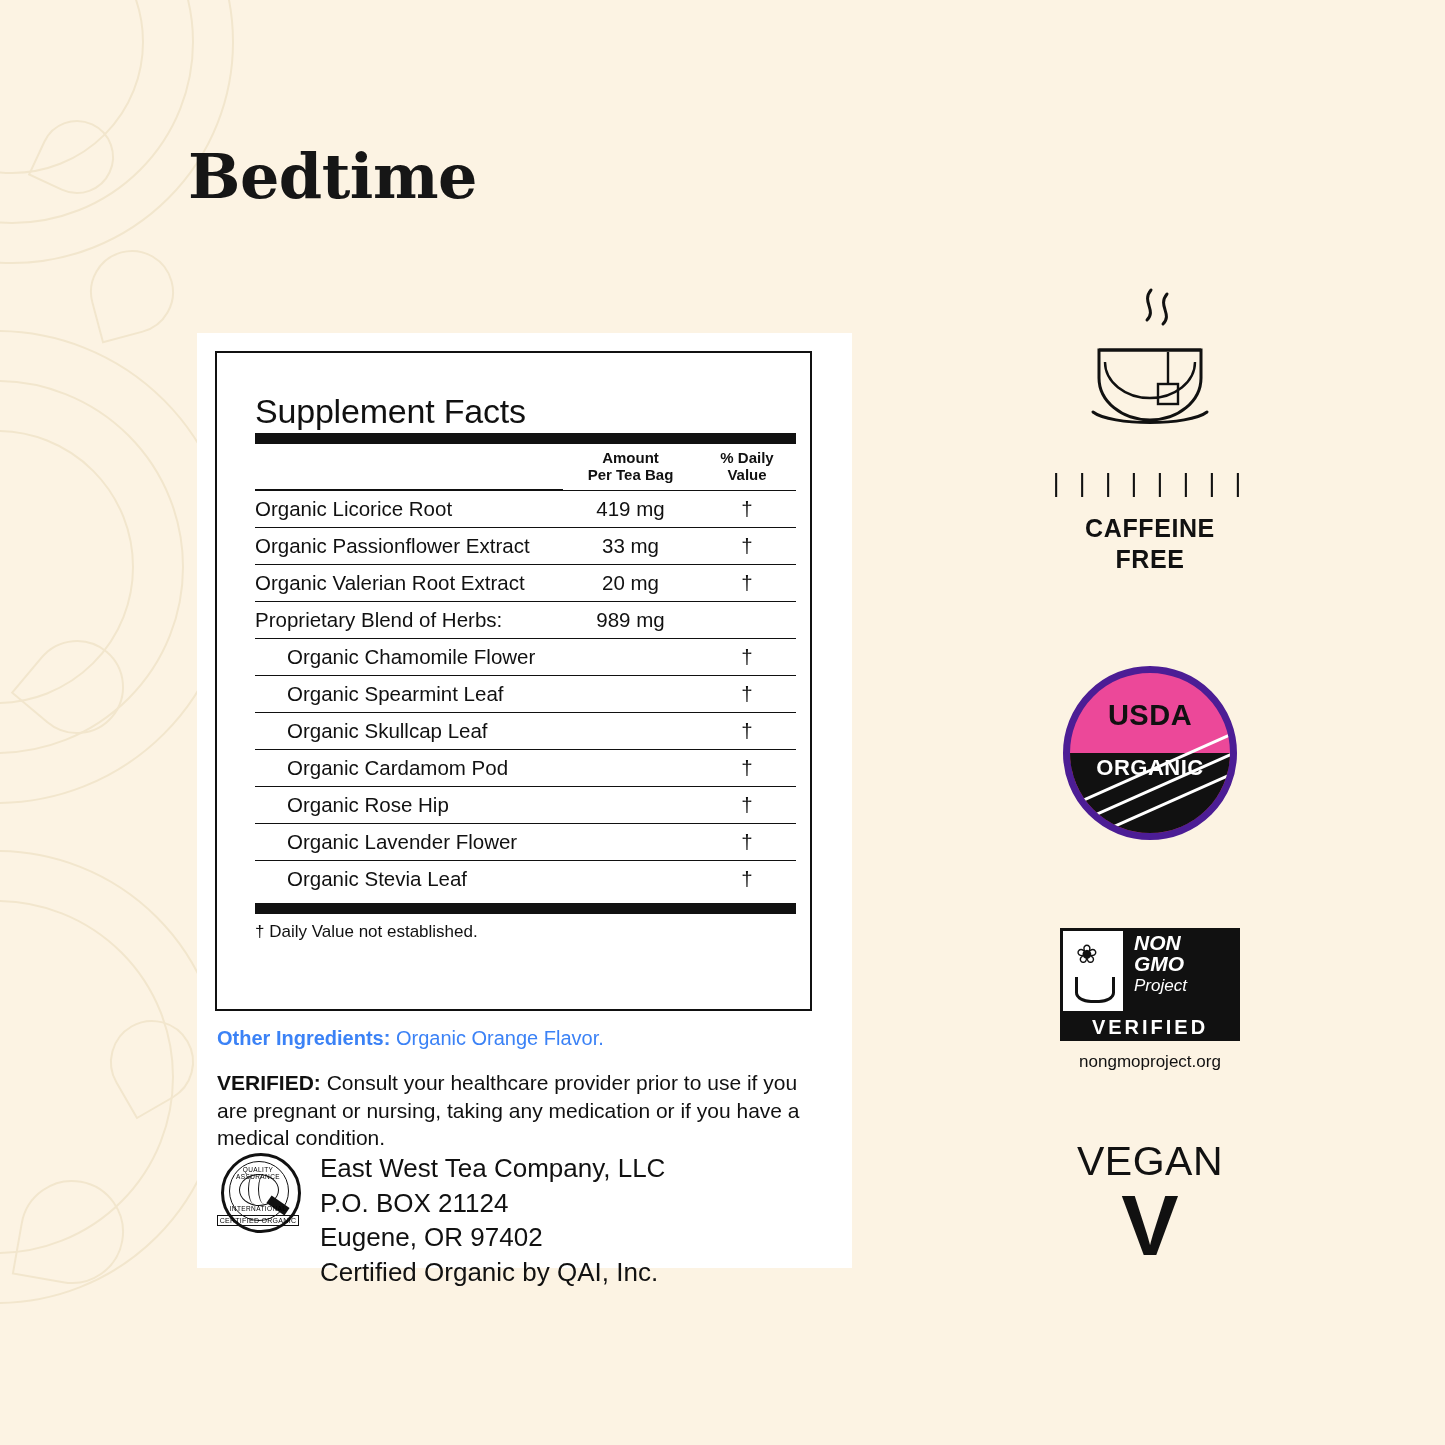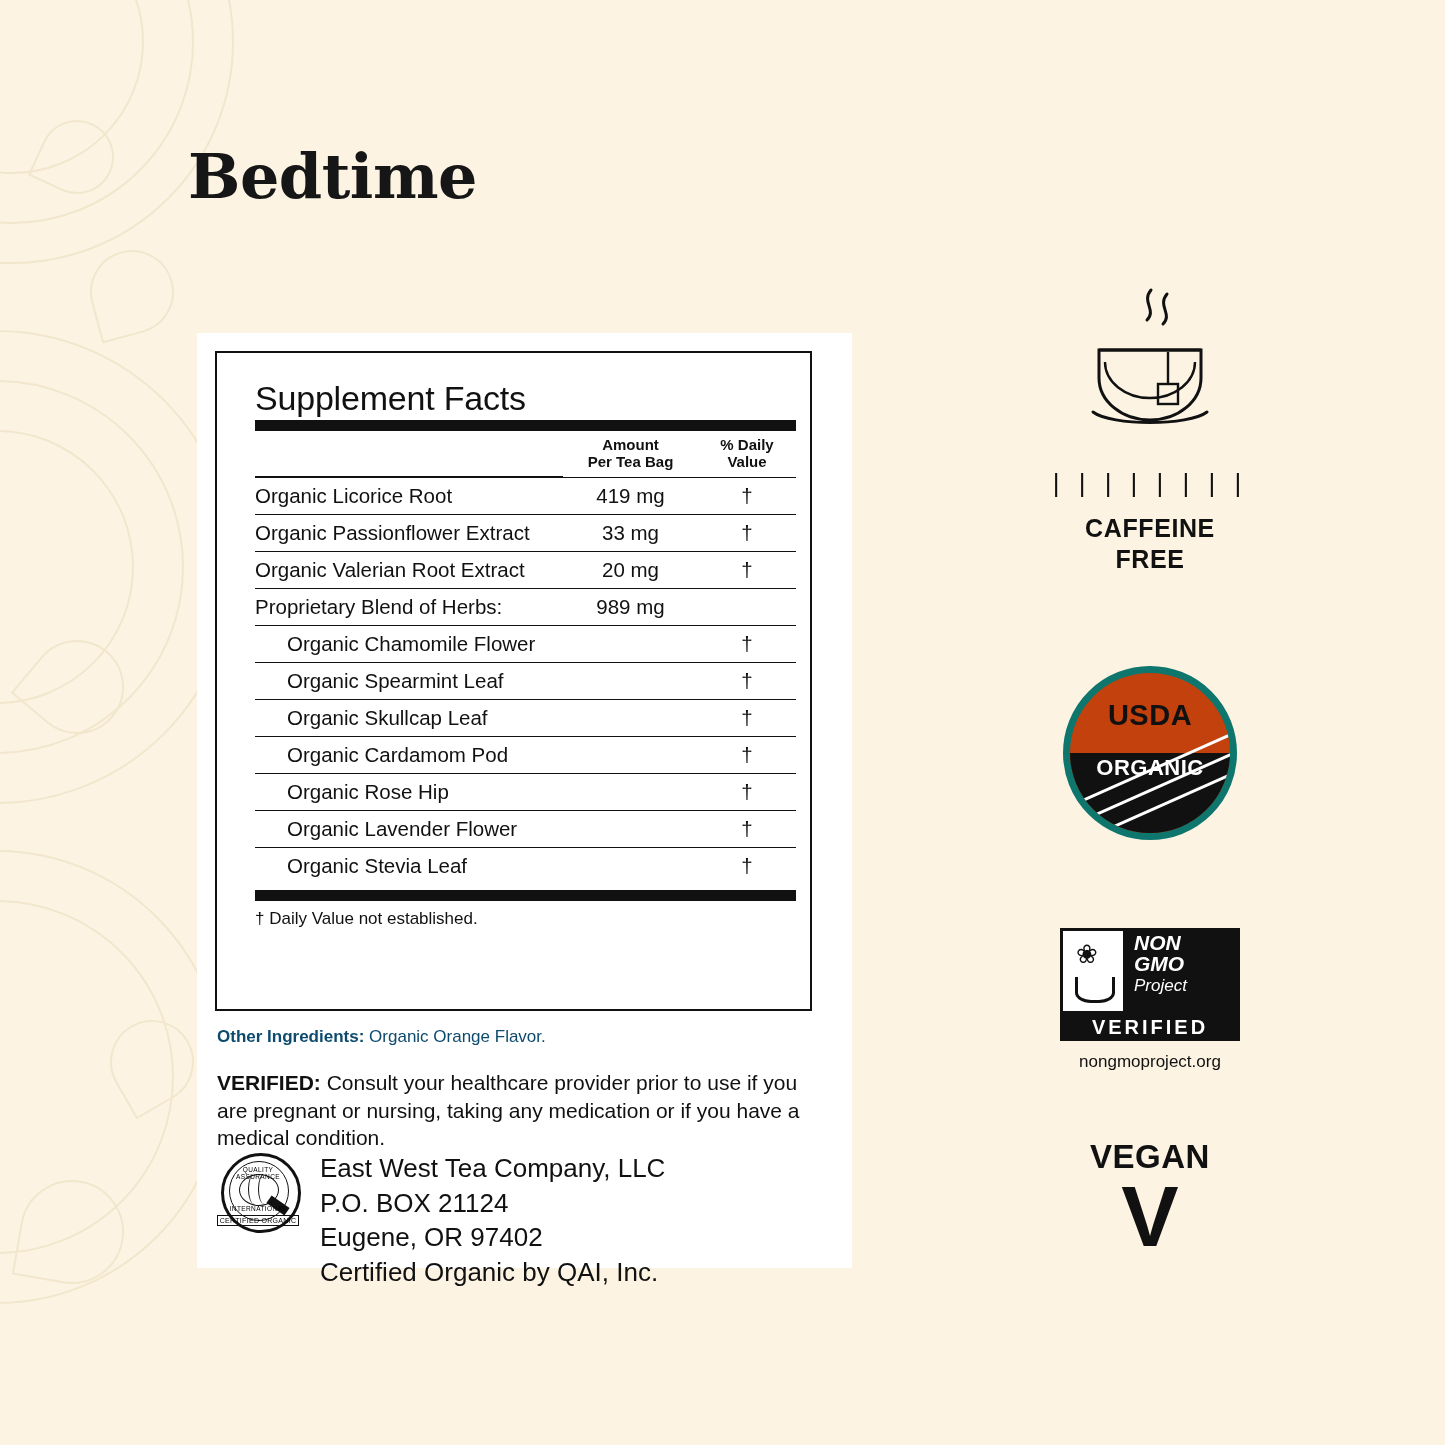--- a/index.html
+++ b/index.html
@@ -56,21 +56,21 @@
     background: #ffffff;
   }
   .facts-box {
     position: absolute;
     left: 18px;
     top: 18px;
     width: 597px;
     height: 660px;
     border: 2px solid #111;
     box-sizing: border-box;
-    padding: 20px 18px 0 18px;
+    padding: 33px 18px 0 18px;
   }
   .facts-title {
     font-size: 34px;
     color: #111;
     letter-spacing: -0.2px;
     margin: 6px 0 2px 20px;
   }
   .serving {
     font-size: 20px;
     color: #111;
@@ -120,22 +120,22 @@
     background: #111;
     margin: 6px 0 0 20px;
     width: 541px;
   }
 
   .other-ing {
     position: absolute;
     left: 20px;
     top: 694px;
     width: 610px;
-    font-size: 17px;
-    color: #0c4a6e;
+    font-size: 20px;
+    color: #3b82f6;
   }
   .other-ing b { font-weight: bold; }
   .warning {
     position: absolute;
     left: 20px;
     top: 736px;
     width: 616px;
     font-size: 21px;
     line-height: 1.32;
     color: #111;
@@ -238,22 +238,22 @@
   .dashes {
     letter-spacing: 6px;
     font-size: 26px;
     margin-top: 4px;
   }
 
   .usda {
     width: 160px; height: 160px;
     margin: 0 auto;
     border-radius: 50%;
-    border: 7px solid #0f766e;
-    background: #c2410c;
+    border: 7px solid #4c1d95;
+    background: #ec4899;
     position: relative;
     overflow: hidden;
   }
   .usda .half {
     position: absolute;
     left: 0; bottom: 0;
     width: 100%; height: 50%;
     background: #111;
   }
   .usda .usda-txt {
@@ -338,22 +338,22 @@
     text-align: center;
     padding: 2px 0;
     box-sizing: border-box;
   }
   .nongmo-url {
     font-size: 17px;
     margin-top: 6px;
   }
 
   .vegan-word {
-    font-size: 33px;
-    font-weight: bold;
+    font-size: 41px;
+    font-weight: normal;
     letter-spacing: .5px;
   }
   .vegan-v {
     font-size: 86px;
     font-weight: bold;
     line-height: .9;
     margin-top: 2px;
   }
 </style>
 </head>

